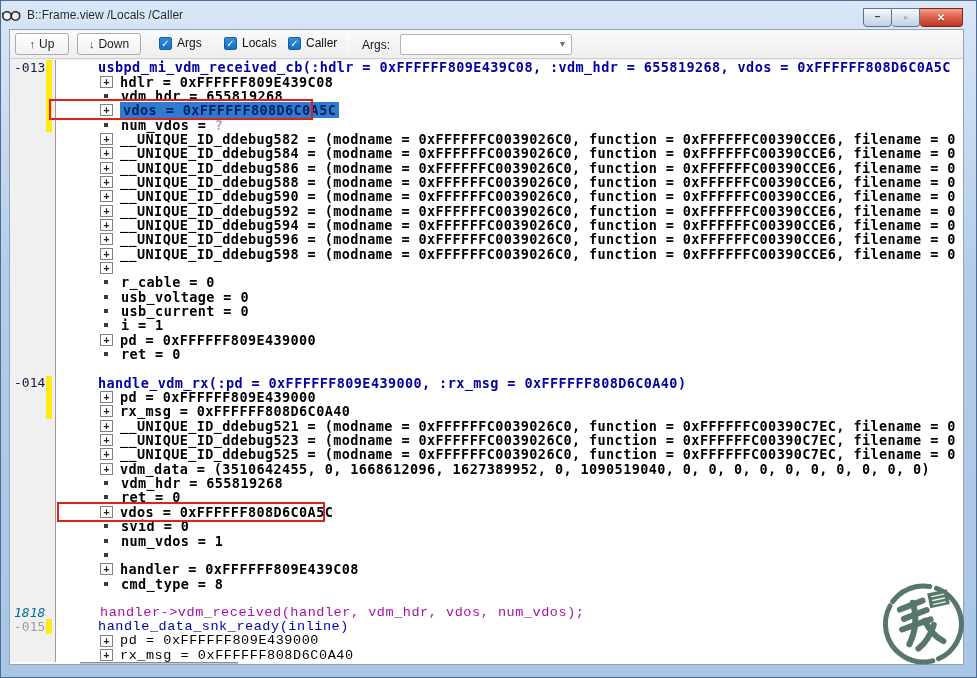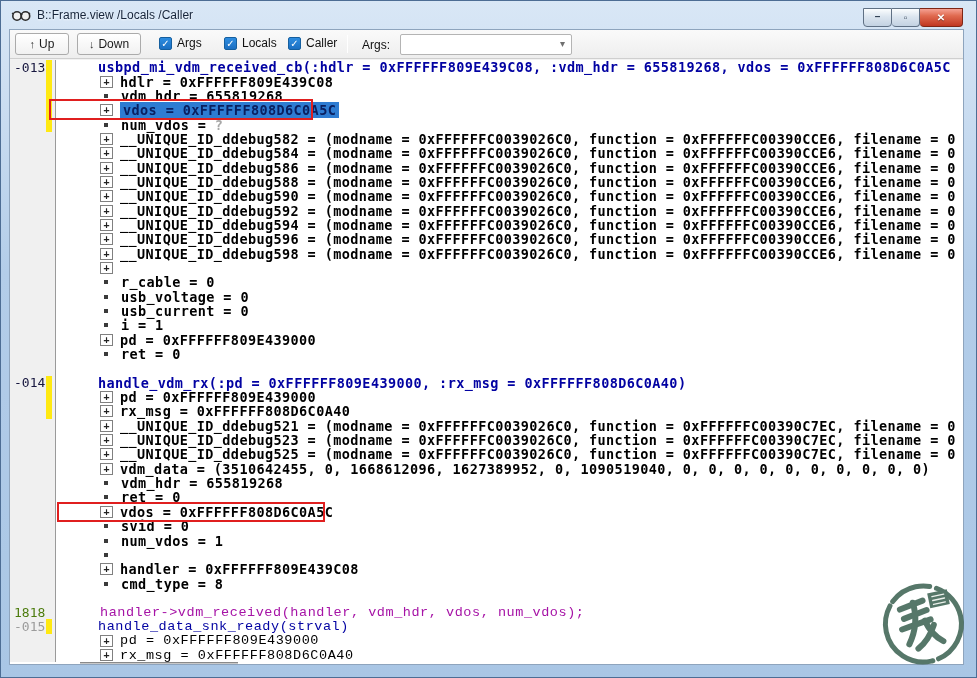--- a/index.html
+++ b/index.html
@@ -1,21 +1,21 @@
 <!DOCTYPE html>
 <html><head>
 <meta charset="utf-8">
 <style>
   * { margin:0; padding:0; box-sizing:border-box; }
   html,body { background:#e9eef4; font-family:"Liberation Sans",sans-serif; }
   .window { position:relative; width:977px; height:678px;
     background:linear-gradient(#d9e7f6,#b3cde9 40%,#a9c6e5);
     border:1px solid #4d6d94; box-shadow:2px 3px 8px rgba(0,0,0,.35); overflow:hidden; }
   
-  .titlebar { position:absolute; left:0; top:0; right:0; height:28px; display:flex; align-items:center; padding-left:10px; }
+  .titlebar { position:absolute; left:0; top:0; right:0; height:28px; display:flex; align-items:center; }
   .app-icon { width:20px; height:15px; margin-right:6px; flex:none; }
   .title { font-size:12px; color:#16243a; text-shadow:0 1px 2px rgba(255,255,255,.8); white-space:nowrap; }
   .winbtns { position:absolute; top:7px; right:13px; display:flex; }
   .wbtn { height:19px; border:1px solid #5f7084; border-radius:0 0 4px 4px; display:flex; align-items:center; justify-content:center;
     font-size:10px; color:#2c3c50; background:linear-gradient(#fbfdfe,#dbe5ef 45%,#c3d2e2); margin-left:0; }
   .wbtn + .wbtn { border-left:none; }
   .wbtn.minb { width:29px; align-items:flex-end; padding-bottom:4px; font-weight:bold; }
   .wbtn.maxb { width:28px; }
   .wbtn.closeb { width:43px; background:linear-gradient(#f5a193,#e06a50 40%,#c03722); color:#fff; font-weight:bold; text-shadow:0 1px 1px rgba(0,0,0,.4); border-color:#7e2616; border-radius:0 0 4px 4px; }
   
@@ -37,21 +37,21 @@
   .task-combo { position:absolute; left:390px; top:4px; width:172px; height:21px; background:#fff; border:1px solid #b4b4b4; border-radius:2px; }
   .task-combo .chev { position:absolute; right:6px; top:3px; font-size:10px; color:#707070; }
   
   .content { position:absolute; left:0; top:30px; right:0; bottom:0; background:#fff; overflow:hidden; }
   .row { position:relative; display:flex; height:14.35px; align-items:center; white-space:pre;
     font:bold 13.5px "DejaVu Sans Mono",monospace; letter-spacing:.4px; color:#000;gap:34px; }
   .row.thin { font:13.5px "Liberation Mono",monospace; letter-spacing:.55px; }
   .gutter { flex:none; width:46px; align-self:stretch; background:#f0f0f0; border-right:1px solid #9a9a9a; position:relative;
     display:flex; align-items:center; padding-left:4px; }
   .gnum { font:13px "DejaVu Sans Mono",monospace; letter-spacing:0; font-weight:normal; }
-  .gc-dark { color:#17173f; } .gc-blue { color:#4d7c0f; } .gc-gray { color:#9c9c9c; }
+  .gc-dark { color:#17173f; } .gc-blue { color:#0369a1;font-style:italic; } .gc-gray { color:#9c9c9c; }
   .mark { position:absolute; right:3px; top:0; bottom:0; width:6px; background:#ffe912; }
   .cells { flex:1; display:flex; align-items:center; padding-left:10px; overflow:hidden; }
   .cells.sig { padding-left:8px; color:#0202a2; }
   .cells.src { color:#a613a6; }
   .cells.indent { }
   .plusbox { flex:none; width:13px; height:12px; border:1px solid #808080; background:#fff; color:#222;
     font:bold 10px/10px "DejaVu Sans Mono",monospace; letter-spacing:0; display:inline-flex; align-items:center; justify-content:center; margin-right:7px; }
   .dotmark { flex:none; width:4px; height:4px; background:#3a3a3a; margin:0 13px 0 4px; }
   .sel { background:#2e7cd2; color:#0a2060; padding:0 3px; }
   .dim { color:#a8a8a8; }
@@ -152,21 +152,21 @@
           <div class="row"><div class="gutter"></div><div class="cells"><span class="dotmark"></span><span>vdm_hdr = 655819268</span></div></div>
           <div class="row"><div class="gutter"></div><div class="cells"><span class="dotmark"></span><span>ret = 0</span></div></div>
           <div class="row"><div class="gutter"></div><i class="rbox rbox-b"></i><div class="cells"><span class="plusbox">+</span><span>vdos = 0xFFFFFF808D6C0A5C</span></div></div>
           <div class="row"><div class="gutter"></div><div class="cells"><span class="dotmark"></span><span>svid = 0</span></div></div>
           <div class="row"><div class="gutter"></div><div class="cells"><span class="dotmark"></span><span>num_vdos = 1</span></div></div>
           <div class="row"><div class="gutter"></div><div class="cells"><span class="dotmark"></span></div></div>
           <div class="row"><div class="gutter"></div><div class="cells"><span class="plusbox">+</span><span>handler = 0xFFFFFF809E439C08</span></div></div>
           <div class="row"><div class="gutter"></div><div class="cells"><span class="dotmark"></span><span>cmd_type = 8</span></div></div>
           <div class="row"><div class="gutter"></div><div class="cells"></div></div>
           <div class="row thin"><div class="gutter"><span class="gnum gc-blue">1818</span></div><div class="cells src indent"><span>handler-&gt;vdm_received(handler, vdm_hdr, vdos, num_vdos);</span></div></div>
-          <div class="row thin"><div class="gutter"><span class="gnum gc-gray">-015</span><span class="mark"></span></div><div class="cells sig"><span>handle_data_snk_ready(strval)</span></div></div>
+          <div class="row thin"><div class="gutter"><span class="gnum gc-gray">-015</span><span class="mark"></span></div><div class="cells sig"><span>handle_data_snk_ready(inline)</span></div></div>
           <div class="row thin"><div class="gutter"></div><div class="cells"><span class="plusbox">+</span><span>pd = 0xFFFFFF809E439000</span></div></div>
           <div class="row thin"><div class="gutter"></div><div class="cells"><span class="plusbox">+</span><span>rx_msg = 0xFFFFFF808D6C0A40</span></div></div>
         </div>
       <div class="hscroll"></div>
     </div>
 
   </div>
 
   <svg class="watermark" viewBox="0 0 96 96">
     <title>梦泽</title>

